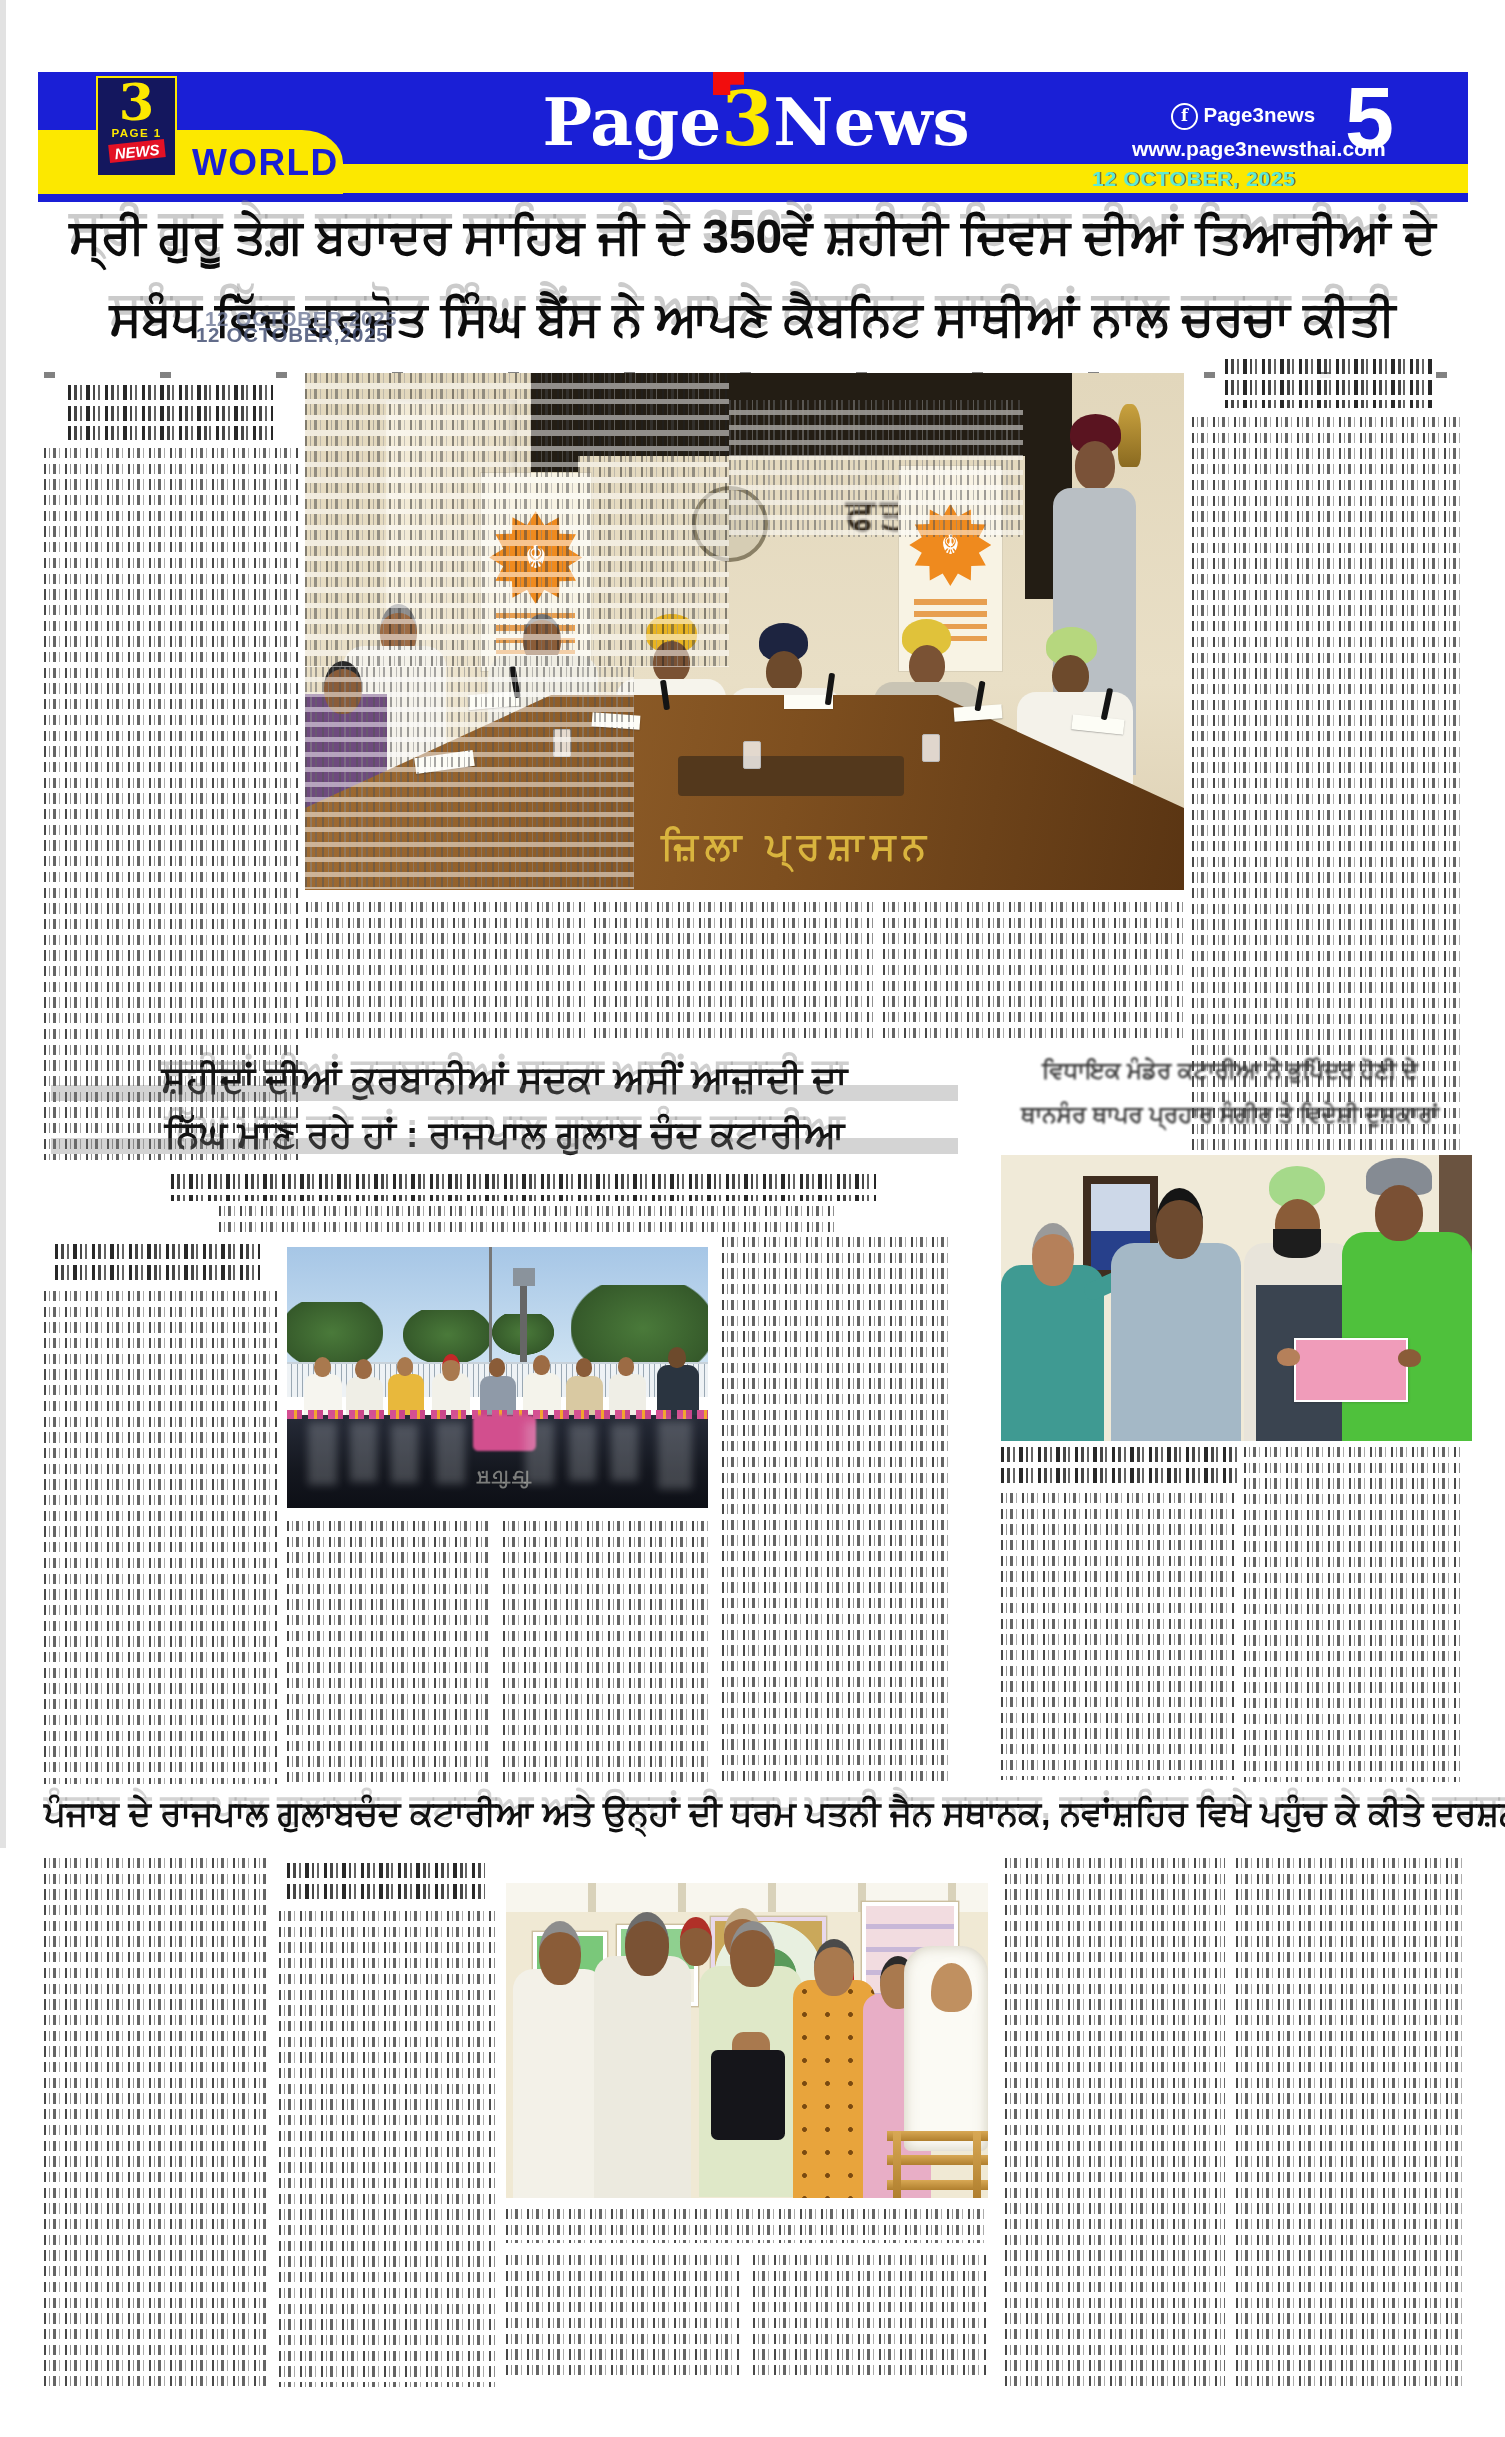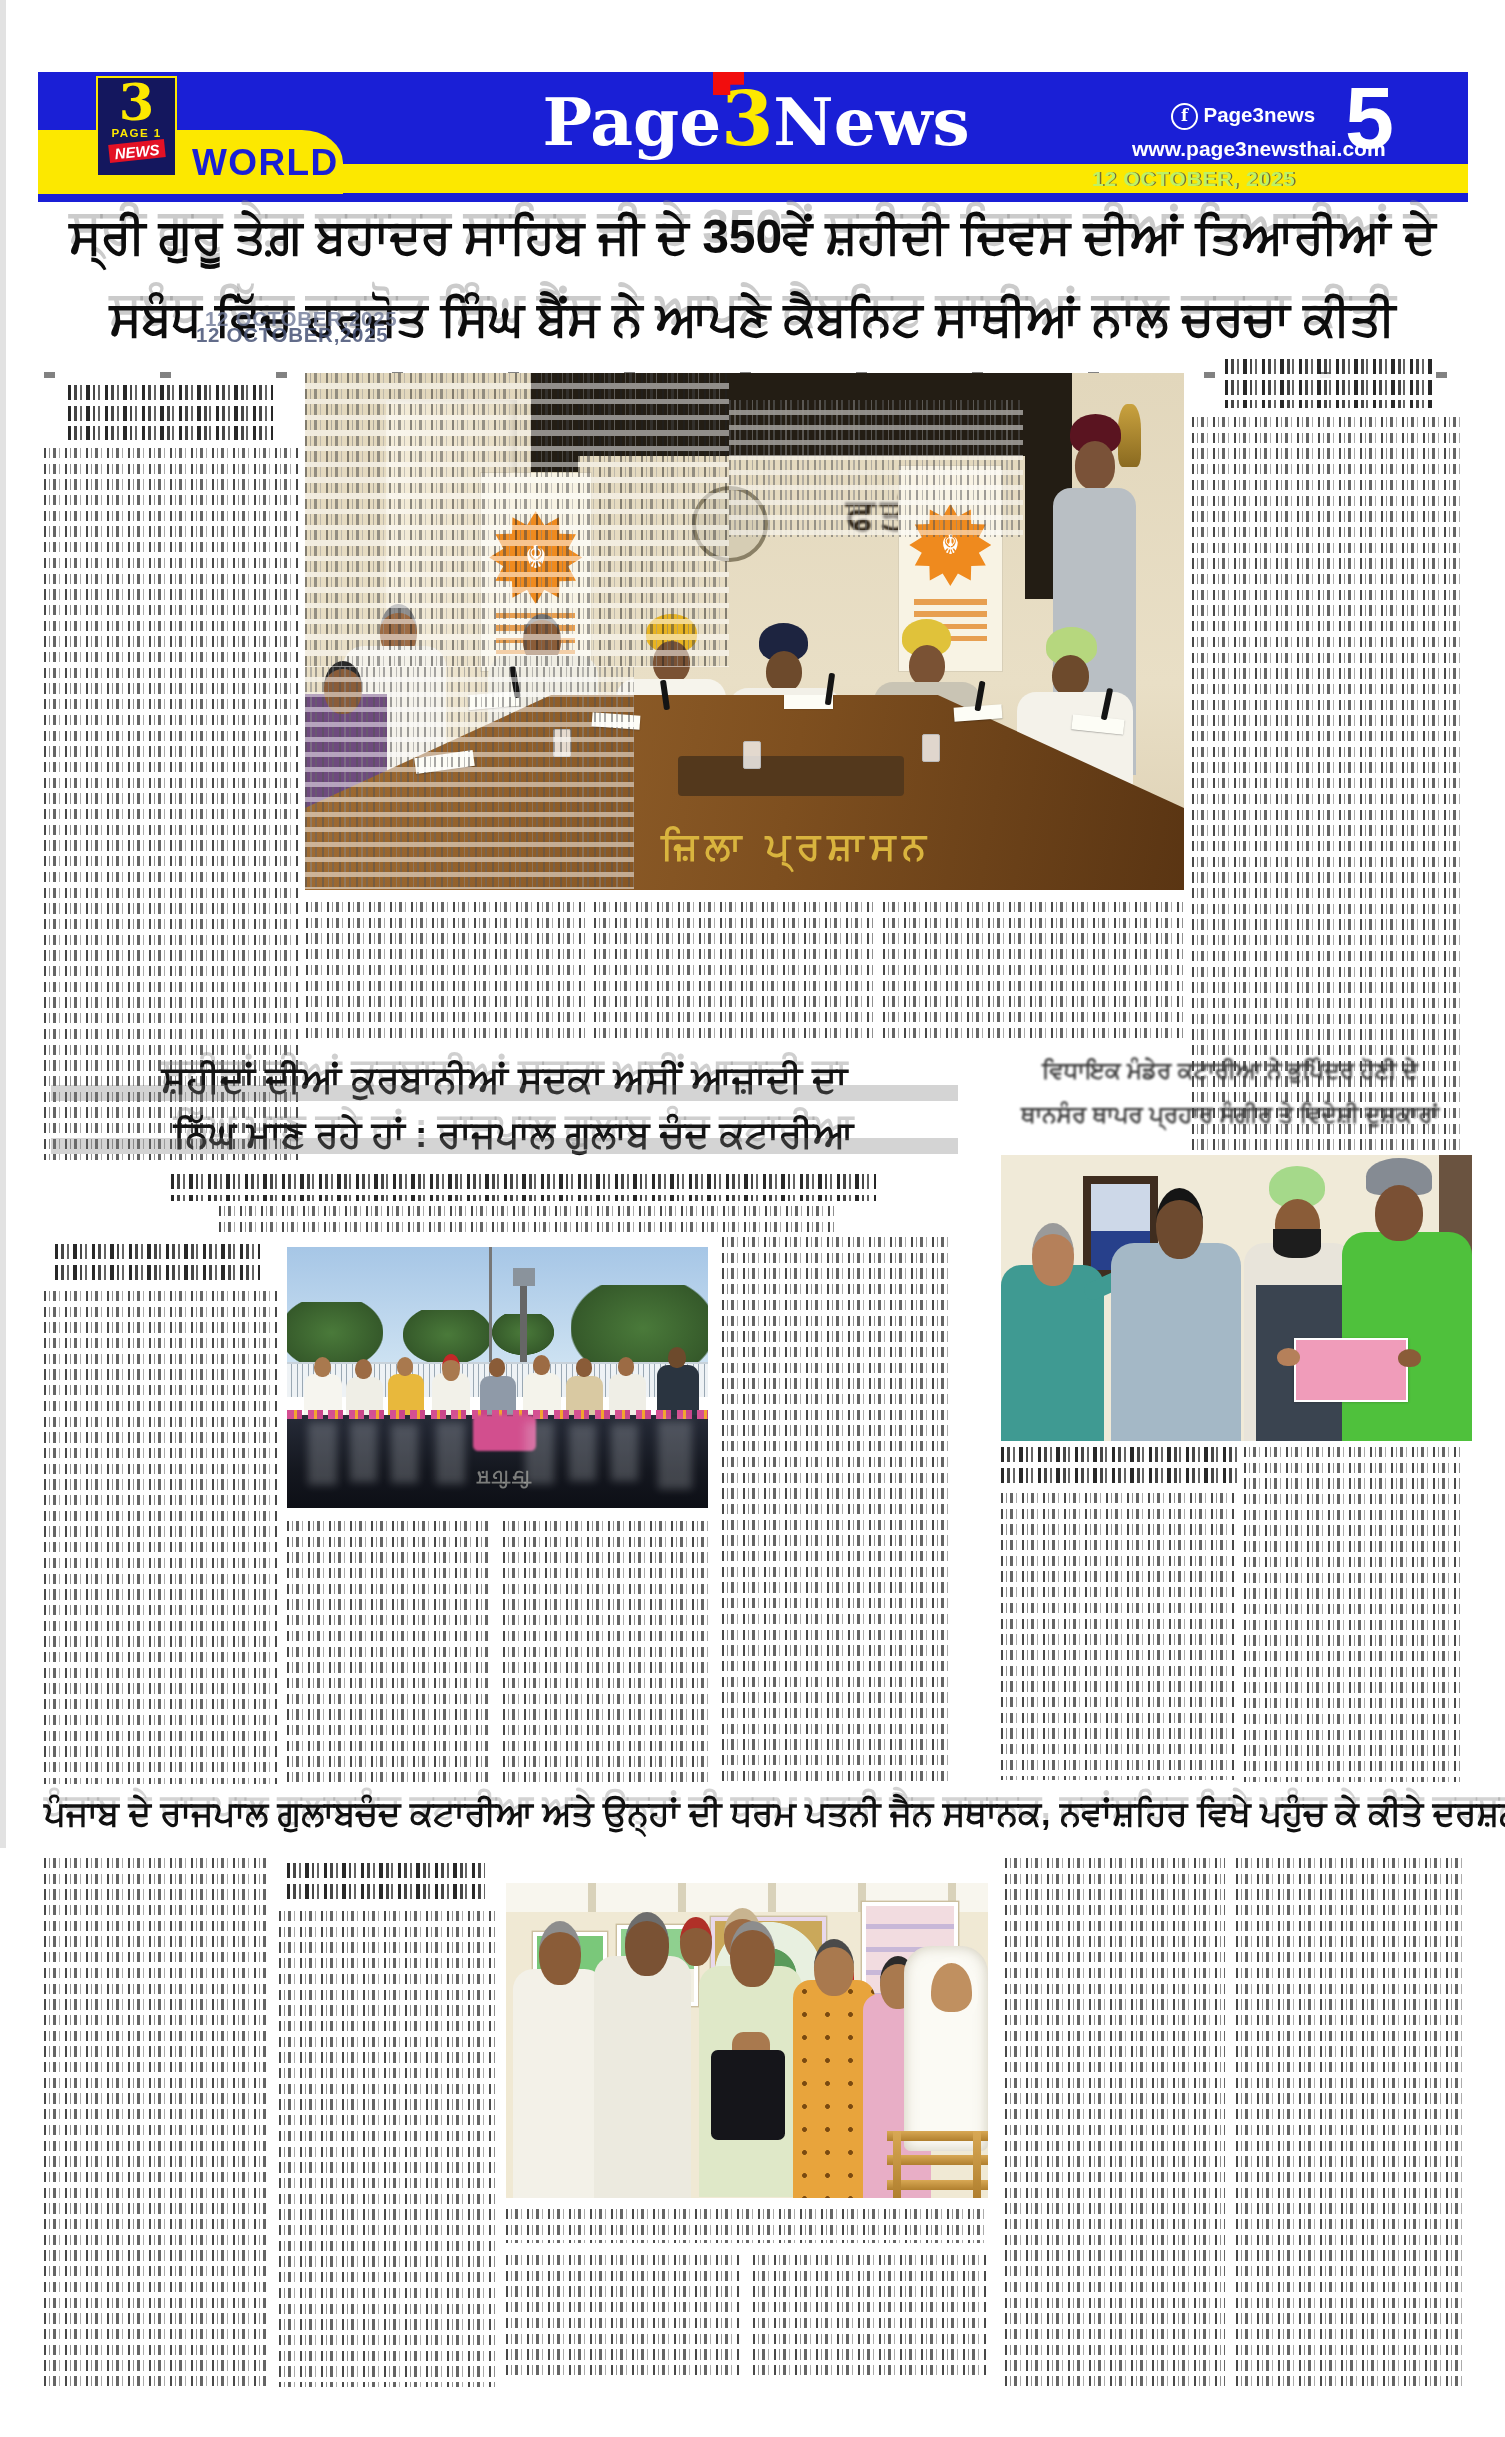--- a/index.html
+++ b/index.html
@@ -14,21 +14,21 @@
   .logo-page3{color:#fce800;font-size:11.6px;font-weight:bold;letter-spacing:1.4px;}
   .logo-news{background:#e31125;color:#fff;font-style:italic;font-weight:bold;font-size:15px;transform:rotate(-6deg);padding:0.7px 5.5px;display:inline-block;margin-top:3.4px;}
   .world{color:#1a1fd6;font-size:37px;font-weight:800;letter-spacing:1.4px;}
   .masthead{color:#ffffff;font-family:"DejaVu Serif",serif;font-weight:bold;font-size:66px;white-space:nowrap;text-align:center;}
   .masthead .m3{color:#fce800;position:relative;font-size:75px;}
   .masthead .m3::before{content:"";position:absolute;left:-8.2px;top:-2.7px;width:31.5px;height:23px;background:#f20d0d;clip-path:polygon(0 0,100% 0,100% 55%,55% 55%,55% 100%,0 100%);}
   .fb-row{color:#fff;font-size:20.5px;font-weight:bold;}
   .fb-circle{display:inline-block;width:23px;height:23px;border:2.1px solid #fff;border-radius:50%;text-align:center;line-height:22px;font-family:"DejaVu Serif",serif;font-size:16.4px;vertical-align:middle;margin-right:5.5px;}
   .site{color:#fff;font-size:21px;font-weight:bold;}
   .pgnum{color:#fff;font-size:88px;font-weight:800;line-height:75px;}
-  .hdr-date{color:#bef264;font-size:21px;font-weight:800;letter-spacing:0.7px;text-shadow:1.4px 0 0 rgba(20,23,94,.6);}
+  .hdr-date{color:#5eead4;font-size:21px;font-weight:800;letter-spacing:0.7px;text-shadow:1.4px 0 0 rgba(20,23,94,.6);}
   
   .h1line{font-size:48px;font-weight:800;color:#0c0c0c;text-align:center;white-space:nowrap;text-shadow:0 -10.3px 0 rgba(125,125,125,.40);}
   .h2line{font-size:37px;font-weight:800;color:#141414;text-align:center;white-space:nowrap;text-shadow:0 -8.2px 0 rgba(130,130,130,.38);}
   .h3line{font-size:34px;font-weight:800;color:#101010;text-align:center;white-space:nowrap;text-shadow:0 -7.5px 0 rgba(130,130,130,.35);}
   .hmla{font-size:23px;font-weight:800;color:#3a3a3a;text-align:center;white-space:nowrap;filter:blur(0.9px);}
   .stamp{font-size:20.5px;font-weight:bold;letter-spacing:0.7px;white-space:nowrap;}
   
   .noise{background-image:
       repeating-linear-gradient(180deg, rgba(255,255,255,0) 0 10.3px, #fff 10.3px 15.7px),
       repeating-linear-gradient(90deg,#222 0 2.1px,transparent 2.1px 4.8px,#777 4.8px 6.2px,transparent 6.2px 9px,#444 9px 11.6px,transparent 11.6px 15px,#999 15px 16.4px,transparent 16.4px 21px);
@@ -183,21 +183,21 @@
   <div class="abs noise" style="left:0;top:0;width:424px;height:294px;opacity:.5;"></div>
   <div class="abs noise-light" style="left:0;top:294px;width:329px;height:222px;"></div>
   <div class="abs noise-light" style="left:424px;top:27px;width:294px;height:137px;"></div>
 </div>
 
 <div class="abs noise" style="left:306px;top:902px;width:279px;height:137px;"></div>
 <div class="abs noise" style="left:594px;top:902px;width:279px;height:137px;"></div>
 <div class="abs noise" style="left:883px;top:902px;width:301px;height:137px;"></div>
 
 <div class="abs h2line" style="left:51px;top:1059px;width:907px;">ਸ਼ਹੀਦਾਂ ਦੀਆਂ ਕੁਰਬਾਨੀਆਂ ਸਦਕਾ ਅਸੀਂ ਆਜ਼ਾਦੀ ਦਾ</div>
-<div class="abs h2line" style="left:60px;top:1114px;width:907px;text-align:center;">ਨਿੱਘ ਮਾਣ ਰਹੇ ਹਾਂ : ਰਾਜਪਾਲ ਗੁਲਾਬ ਚੰਦ ਕਟਾਰੀਆ</div>
+<div class="abs h2line" style="left:51px;top:1114px;width:907px;text-align:center;">ਨਿੱਘ ਮਾਣ ਰਹੇ ਹਾਂ : ਰਾਜਪਾਲ ਗੁਲਾਬ ਚੰਦ ਕਟਾਰੀਆ</div>
 <div class="abs glitch-band" style="left:51px;top:1085px;width:907px;height:16.4px;"></div>
 <div class="abs glitch-band" style="left:51px;top:1138px;width:907px;height:16.4px;"></div>
 <div class="abs noise-bold" style="left:171px;top:1174px;width:705px;height:27px;"></div>
 <div class="abs noise" style="left:219px;top:1206px;width:616px;height:26px;"></div>
 
 <div class="abs hmla" style="left:982px;top:1057px;width:496px;">ਵਿਧਾਇਕ ਮੰਡੇਰ ਕਟਾਰੀਆ ਨੇ ਭੁਪਿੰਦਰ ਹੋਣੀ ਦੇ</div>
 <div class="abs hmla" style="left:982px;top:1101px;width:496px;">ਥਾਨਸੰਰ ਥਾਪਰ ਪ੍ਰਹਾਰ ਸੰਗੀਰ ਤੇ ਵਿਦੇਸ਼ੀ ਦੁਸ਼ਕਾਰਾਂ</div>
 
 <div class="abs noise-bold" style="left:55px;top:1244px;width:205px;height:38px;"></div>
 <div class="abs noise" style="left:44px;top:1291px;width:233px;height:493px;"></div>

